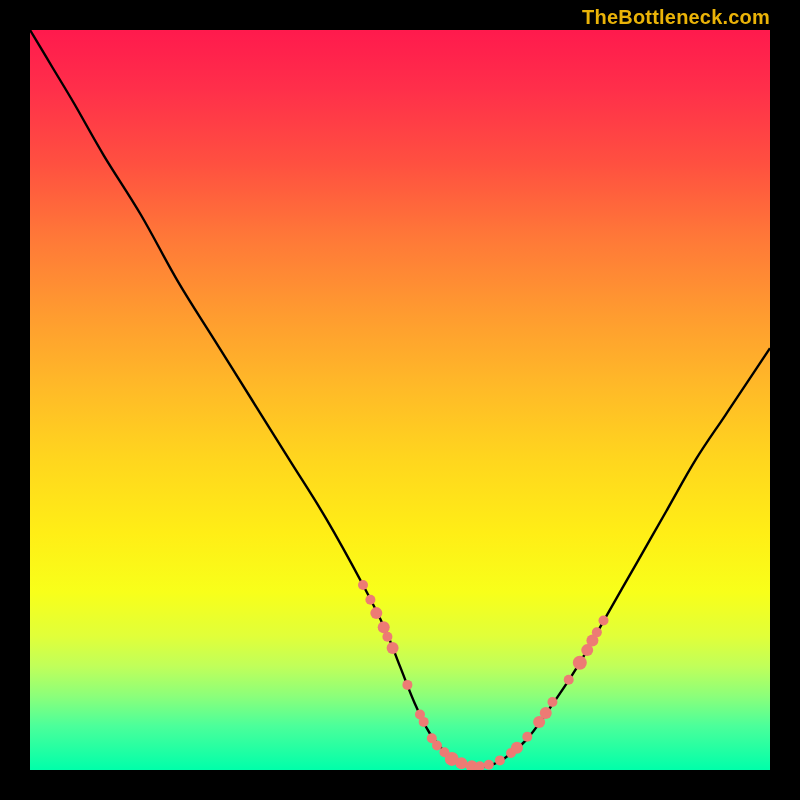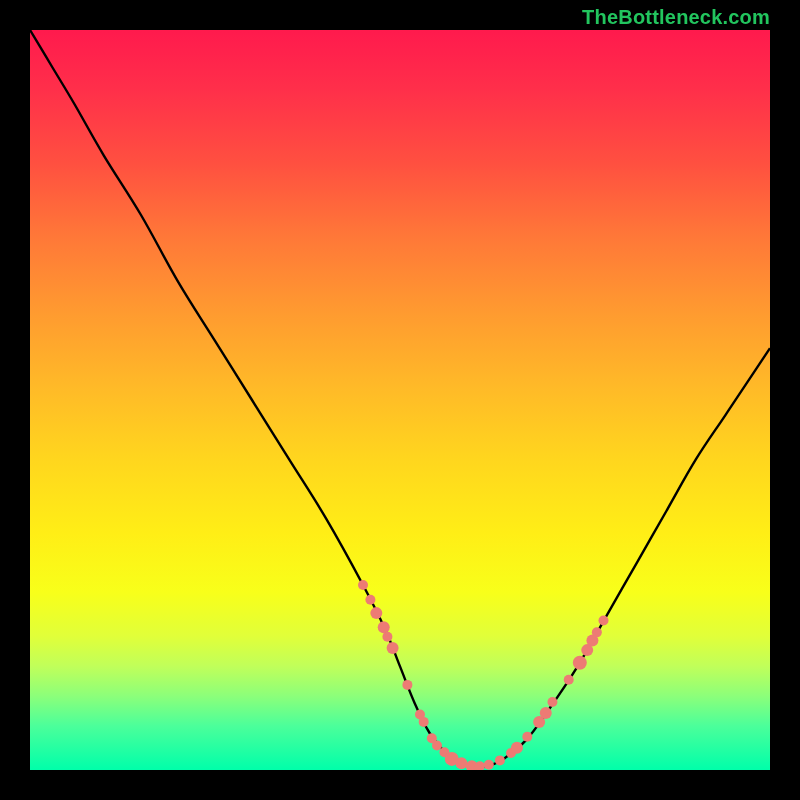--- a/index.html
+++ b/index.html
@@ -38,21 +38,21 @@
       #e0ff3a 82%,
       #c0ff5a 86%,
       #8cff7a 90%,
       #4cff9a 94%,
       #00ffaa 100%);
   }
   .attribution {
     position: absolute;
     top: 6px;
     right: 30px;
-    color: #22c55e;
+    color: #eab308;
     font-size: 20px;
     font-weight: 600;
     letter-spacing: 0.2px;
   }
   svg.curve {
     position: absolute;
     top: 0;
     left: 0;
     width: 740px;
     height: 740px;

